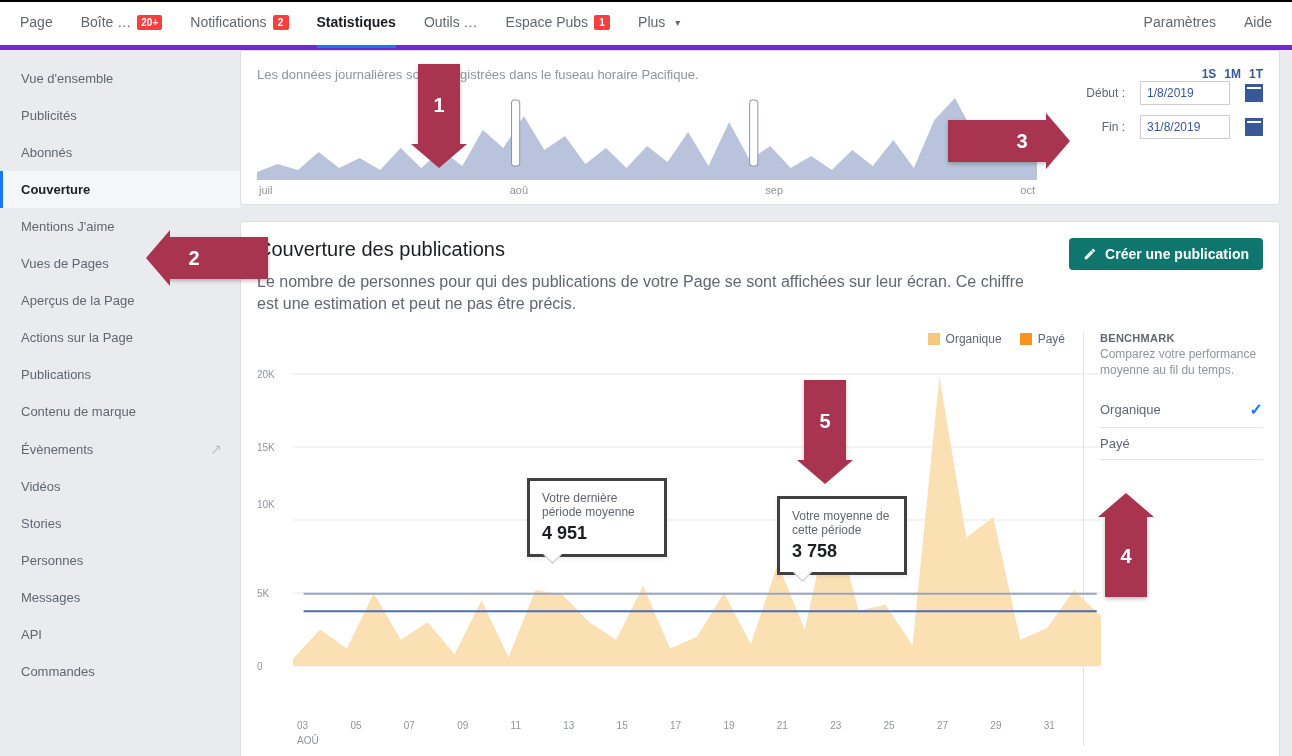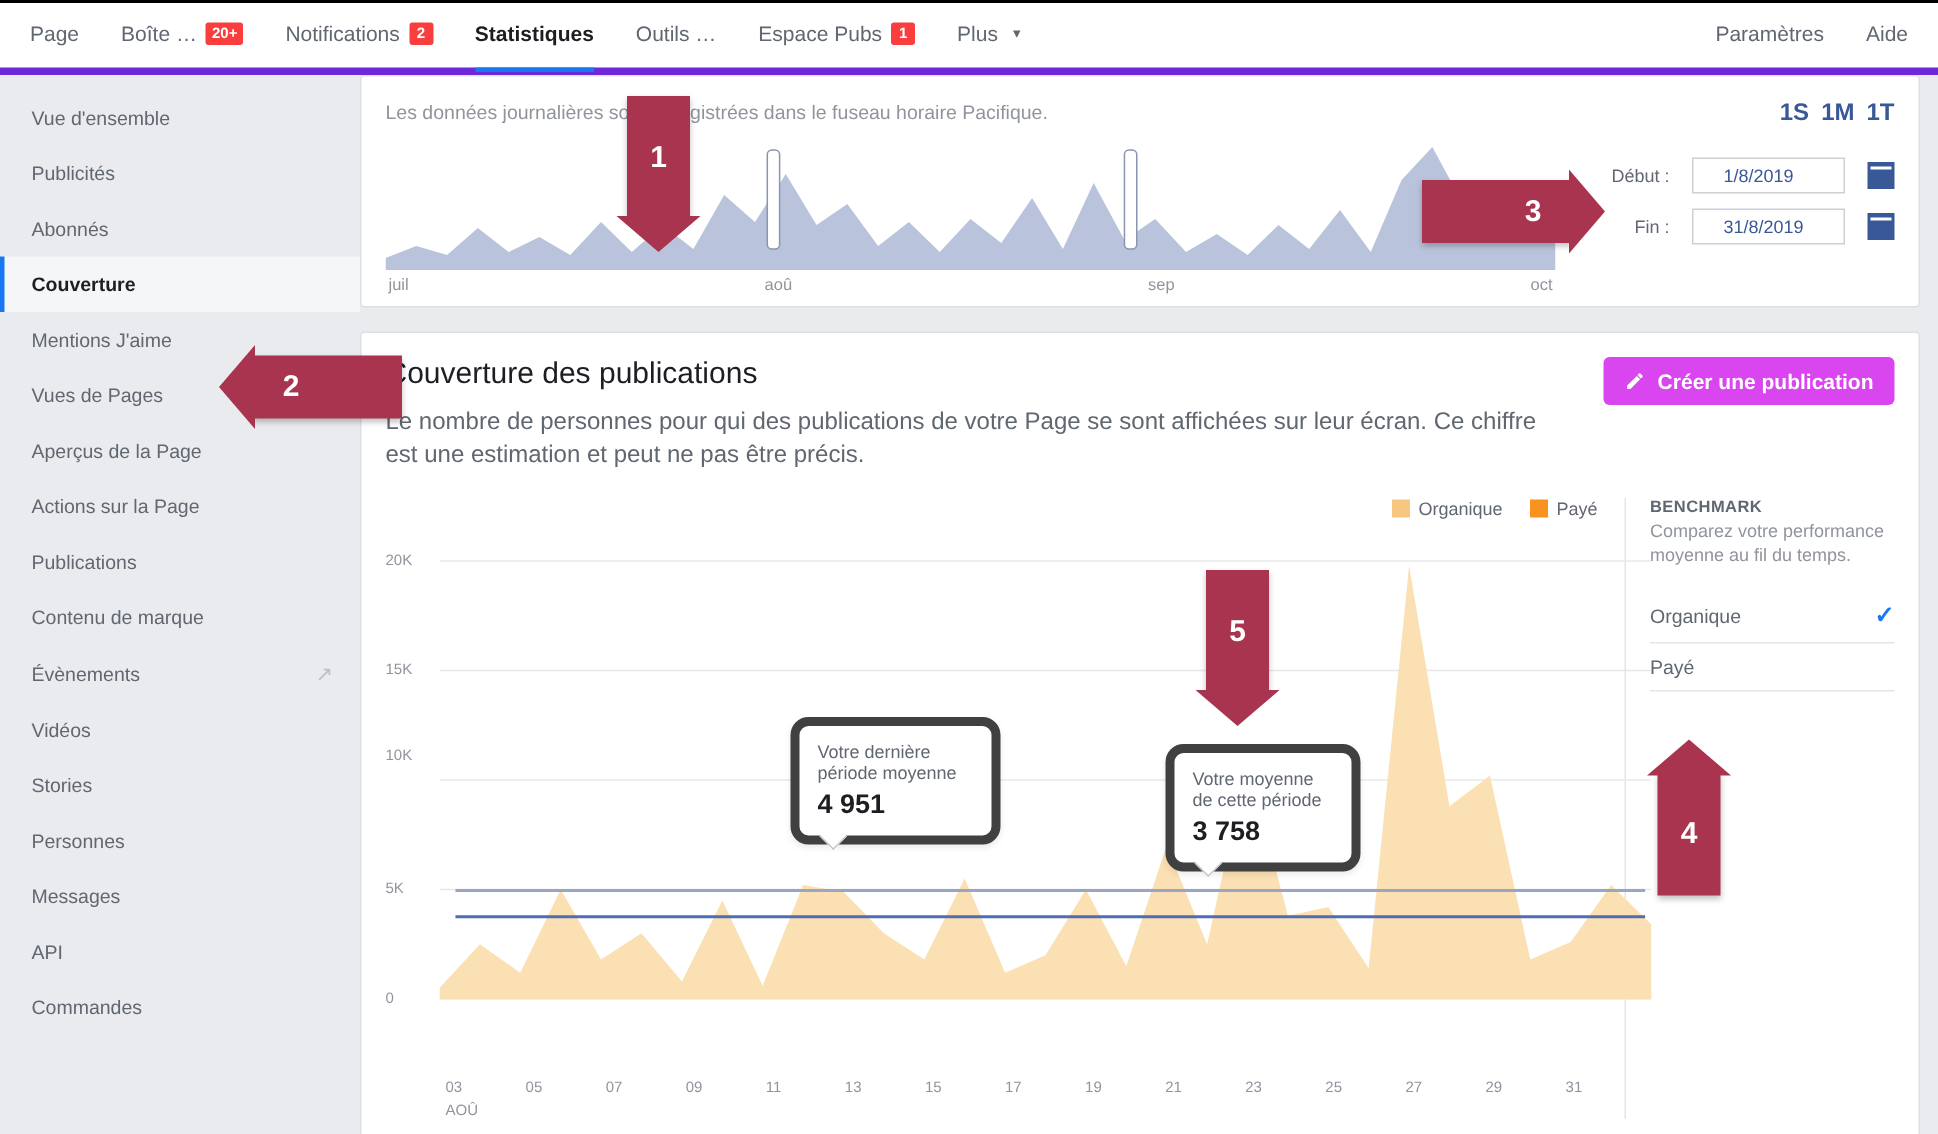--- a/index.html
+++ b/index.html
@@ -21,58 +21,58 @@
   .sidebar-item.active { border-left-color: #1877f2; font-weight: 700; color: #1c1e21; background: #f5f6f7; }
   .ext-icon { color: #bdc1c7; font-size: 14px; }
 
   .content { flex: 1; padding: 0 12px 20px 0; }
   .card { background: #fff; border: 1px solid #dddfe2; border-radius: 3px; margin-bottom: 16px; }
 
   
   .date-card { padding: 16px 16px 8px; display: flex; gap: 16px; align-items: flex-start; position: relative; }
   .timeline-col { flex: 1; }
   .caption { color: #90949c; font-size: 13px; margin-bottom: 8px; }
-  .timeframes { color: #385898; font-weight: 600; font-size: 16px; display: flex; gap: 8px; justify-content: flex-end; margin-bottom: 20px; }
+  .timeframes { color: #385898; font-weight: 600; font-size: 12px; display: flex; gap: 8px; justify-content: flex-end; margin-bottom: 0; }
   .timeframes span { cursor: pointer; }
   .date-inputs { display: flex; flex-direction: column; gap: 10px; font-size: 12px; }
   .date-row { display: flex; align-items: center; gap: 15px; justify-content: flex-end; }
   .date-row label { color: #616770; }
-  .date-box { border: 1px solid #ccd0d5; padding: 4px 20px; width: 102px; color: #385898; background: #fff; font-size: 12px; }
+  .date-box { border: 1px solid #ccd0d5; padding: 4px 6px; width: 90px; color: #385898; background: #fff; font-size: 12px; }
   .cal-icon { width: 18px; height: 18px; background: #385898; display: inline-block; position: relative; }
   .cal-icon::before { content: ""; position: absolute; top: 3px; left: 2px; width: 14px; height: 2px; background: #fff; }
 
   
   .mini-chart { position: relative; height: 90px; }
   .mini-month-labels { display: flex; justify-content: space-between; color: #90949c; font-size: 11px; margin-top: 4px; padding: 0 2px; }
 
   
   .cov-head { display: flex; justify-content: space-between; align-items: flex-start; padding: 16px; }
   .cov-head h2 { font-size: 20px; font-weight: 400; color: #1c1e21; margin-bottom: 10px; }
   .cov-head p { color: #616770; font-size: 16px; line-height: 1.4; max-width: 780px; }
-  .btn-primary { background: #d946ef; color: #fff; border: none; padding: 8px 14px; font-size: 14px; font-weight: 600; border-radius: 4px; cursor: pointer; display: flex; align-items: center; gap: 8px; white-space: nowrap; }
+  .btn-primary { background: #0f766e; color: #fff; border: none; padding: 8px 14px; font-size: 14px; font-weight: 600; border-radius: 4px; cursor: pointer; display: flex; align-items: center; gap: 8px; white-space: nowrap; }
   .pencil { width: 14px; height: 14px; }
 
   .cov-body { display: flex; padding: 0 16px 16px; gap: 18px; }
   .chart-col { flex: 1; }
   .bench-col { width: 180px; border-left: 1px solid #e5e5e5; padding-left: 16px; }
   .bench-col h4 { font-size: 11px; font-weight: 700; color: #616770; letter-spacing: .3px; margin-bottom: 2px; }
   .bench-col .bench-desc { color: #90949c; font-size: 12px; line-height: 1.35; margin-bottom: 14px; }
   .bench-row { display: flex; justify-content: space-between; align-items: center; color: #616770; font-size: 13px; padding: 8px 0; border-bottom: 1px solid #e5e5e5; cursor: pointer; }
   .check { color: #1877f2; font-weight: bold; font-size: 16px; }
 
   .legend { display: flex; gap: 18px; justify-content: flex-end; margin-bottom: 8px; font-size: 12px; color: #616770; }
   .legend span { display: flex; align-items: center; gap: 6px; }
   .sw { width: 12px; height: 12px; display: inline-block; }
 
   .big-chart { position: relative; height: 360px; }
   .ytick { position: absolute; left: 0; font-size: 10px; color: #90949c; transform: translateY(-50%); }
   .xticks { display: flex; justify-content: space-between; font-size: 10px; color: #90949c; padding: 0 10px 0 40px; margin-top: 6px; text-align: right; }
   .xlabel { font-size: 10px; color: #90949c; padding-left: 40px; margin-top: 4px; }
 
-  .tooltip-box { position: absolute; background: #fff; border: 6px solid #404040; border-radius: 12px; padding: 10px 12px; font-size: 12px; color: #616770; box-shadow: 0 2px 4px rgba(0,0,0,.08); }
+  .tooltip-box { position: absolute; background: #fff; border: 3px solid #404040; border-radius: 0; padding: 10px 12px; font-size: 12px; color: #616770; box-shadow: 0 2px 4px rgba(0,0,0,.08); }
   .tooltip-box .val { font-size: 18px; font-weight: 700; color: #1c1e21; margin-top: 4px; }
   .tooltip-box::after { content: ""; position: absolute; left: 16px; bottom: -7px; width: 12px; height: 12px; background: #fff; border-right: 1px solid #c7c7c7; border-bottom: 1px solid #c7c7c7; transform: rotate(45deg); }
 
   
   .anno { position: absolute; background: #a8344f; color: #fff; font-weight: 700; font-size: 20px; display: flex; align-items: center; justify-content: center; box-shadow: 0 2px 4px rgba(0,0,0,.25); z-index: 50; }
   .anno-down { width: 42px; height: 82px; }
   .anno-down::after { content:""; position:absolute; bottom:-22px; left:50%; transform:translateX(-50%); border-left:28px solid transparent; border-right:28px solid transparent; border-top:24px solid #a8344f; }
   .anno-up { width: 42px; height: 82px; }
   .anno-up::after { content:""; position:absolute; top:-22px; left:50%; transform:translateX(-50%); border-left:28px solid transparent; border-right:28px solid transparent; border-bottom:24px solid #a8344f; }
   .anno-right { width: 100px; height: 42px; }

